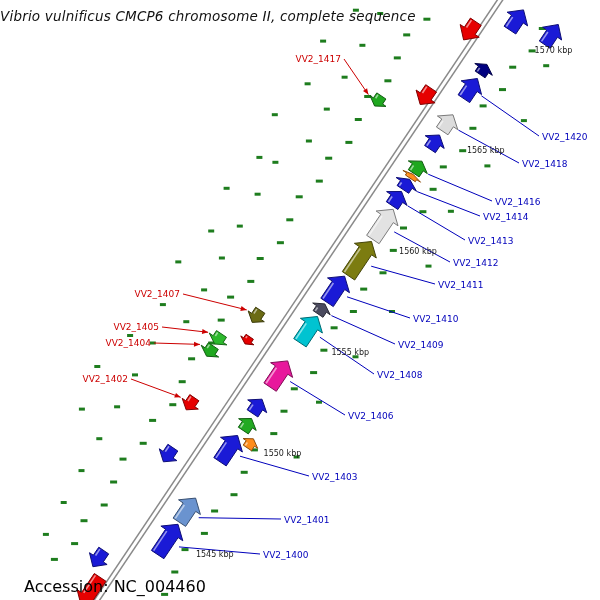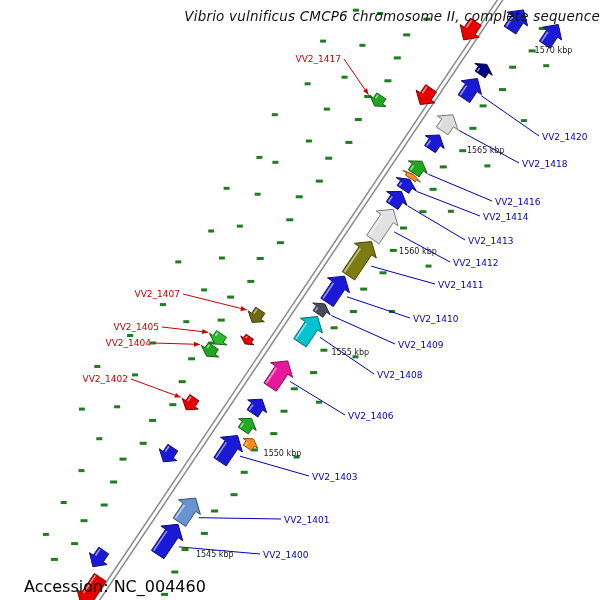--- a/index.html
+++ b/index.html
@@ -1,18 +1,18 @@
 <!DOCTYPE html>
 <html><head>
 <meta charset="utf-8">
 <style>
   html,body{margin:0;padding:0;background:#ffffff;}
   .stage{position:relative;width:600px;height:600px;overflow:hidden;background:#fff;
          font-family:"DejaVu Sans",sans-serif;}
-  .map-title{position:absolute;top:8px;left:0;width:100%;text-align:right;
+  .map-title{position:absolute;top:8px;left:0;width:100%;text-align:left;
              font-style:italic;font-size:13.5px;color:#111;letter-spacing:0.2px;}
   svg{position:absolute;top:0;left:0;}
   svg text{font-family:"DejaVu Sans",sans-serif;}
   .gene-label{font-size:9px;}
   .scale-label{font-size:8px;fill:#1a1a1a;}
   .statusbar{position:absolute;top:574px;left:12px;width:100%;height:26px;font-size:16px;color:#000;}
   .statusbar .acc{position:absolute;left:12px;top:3px;}
   .statusbar .topo{position:absolute;left:258px;top:3px;}
 </style>
 </head>

